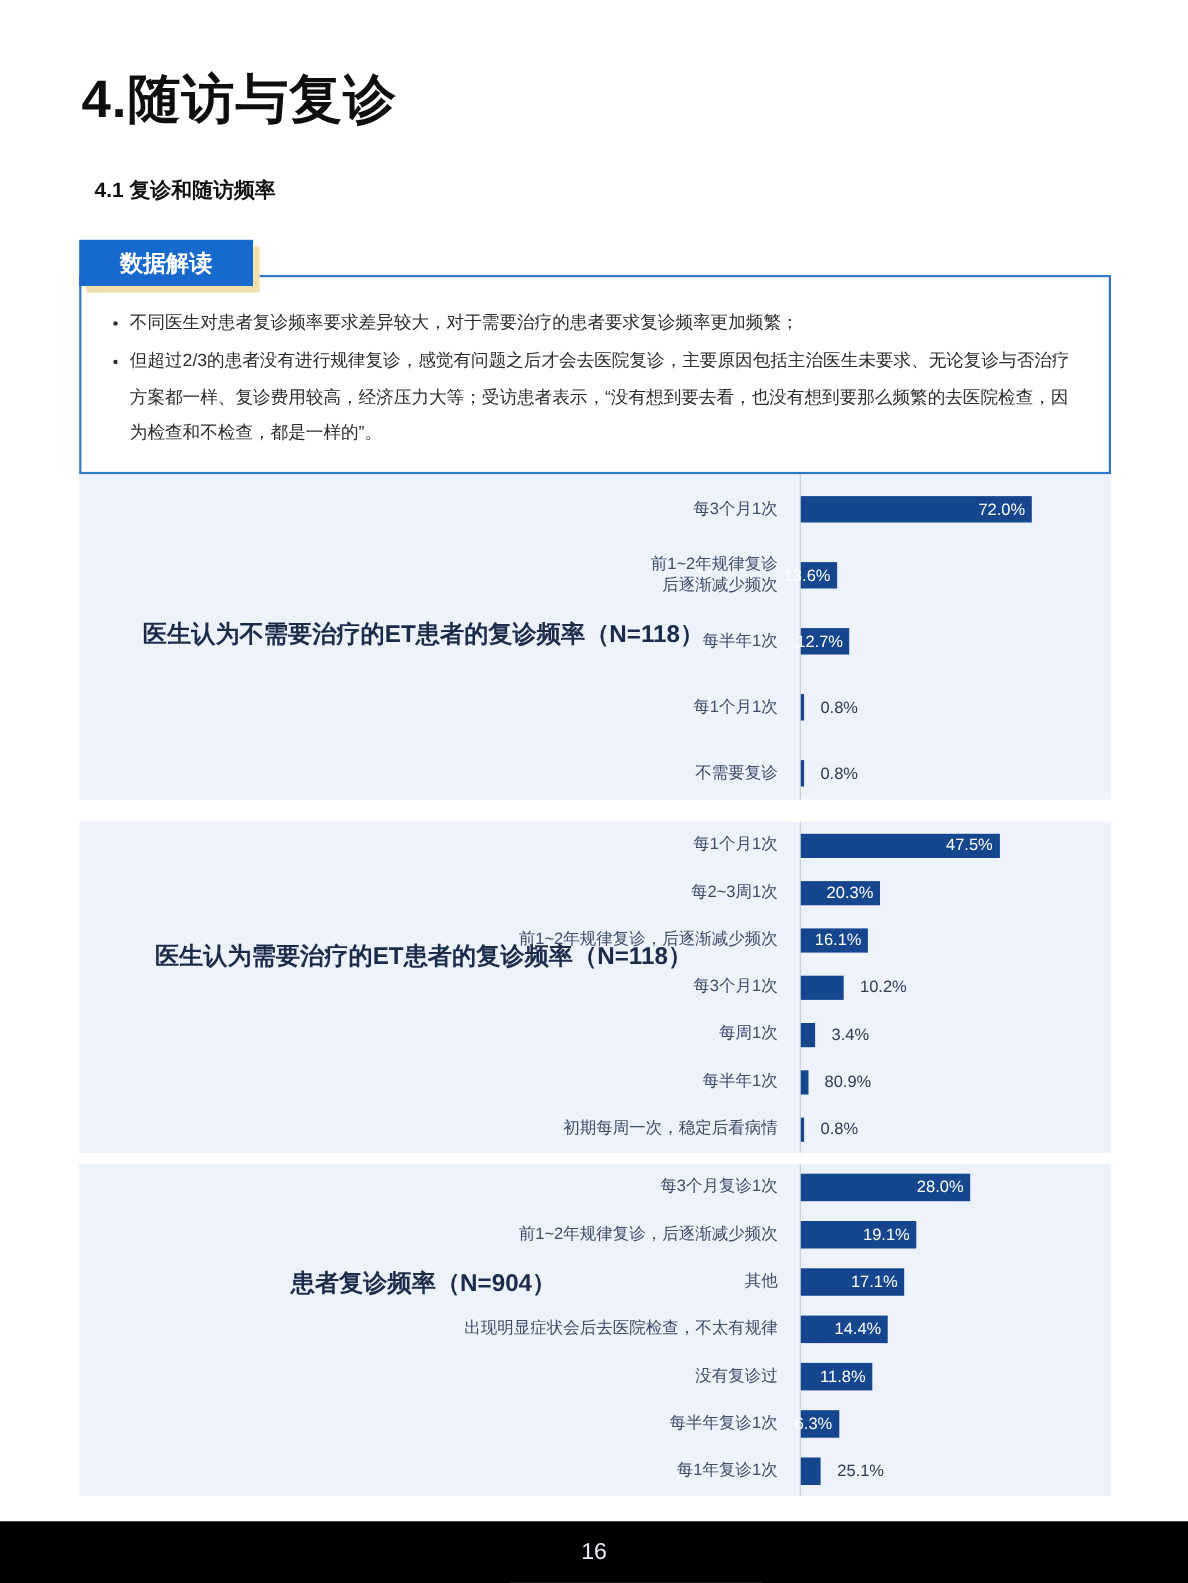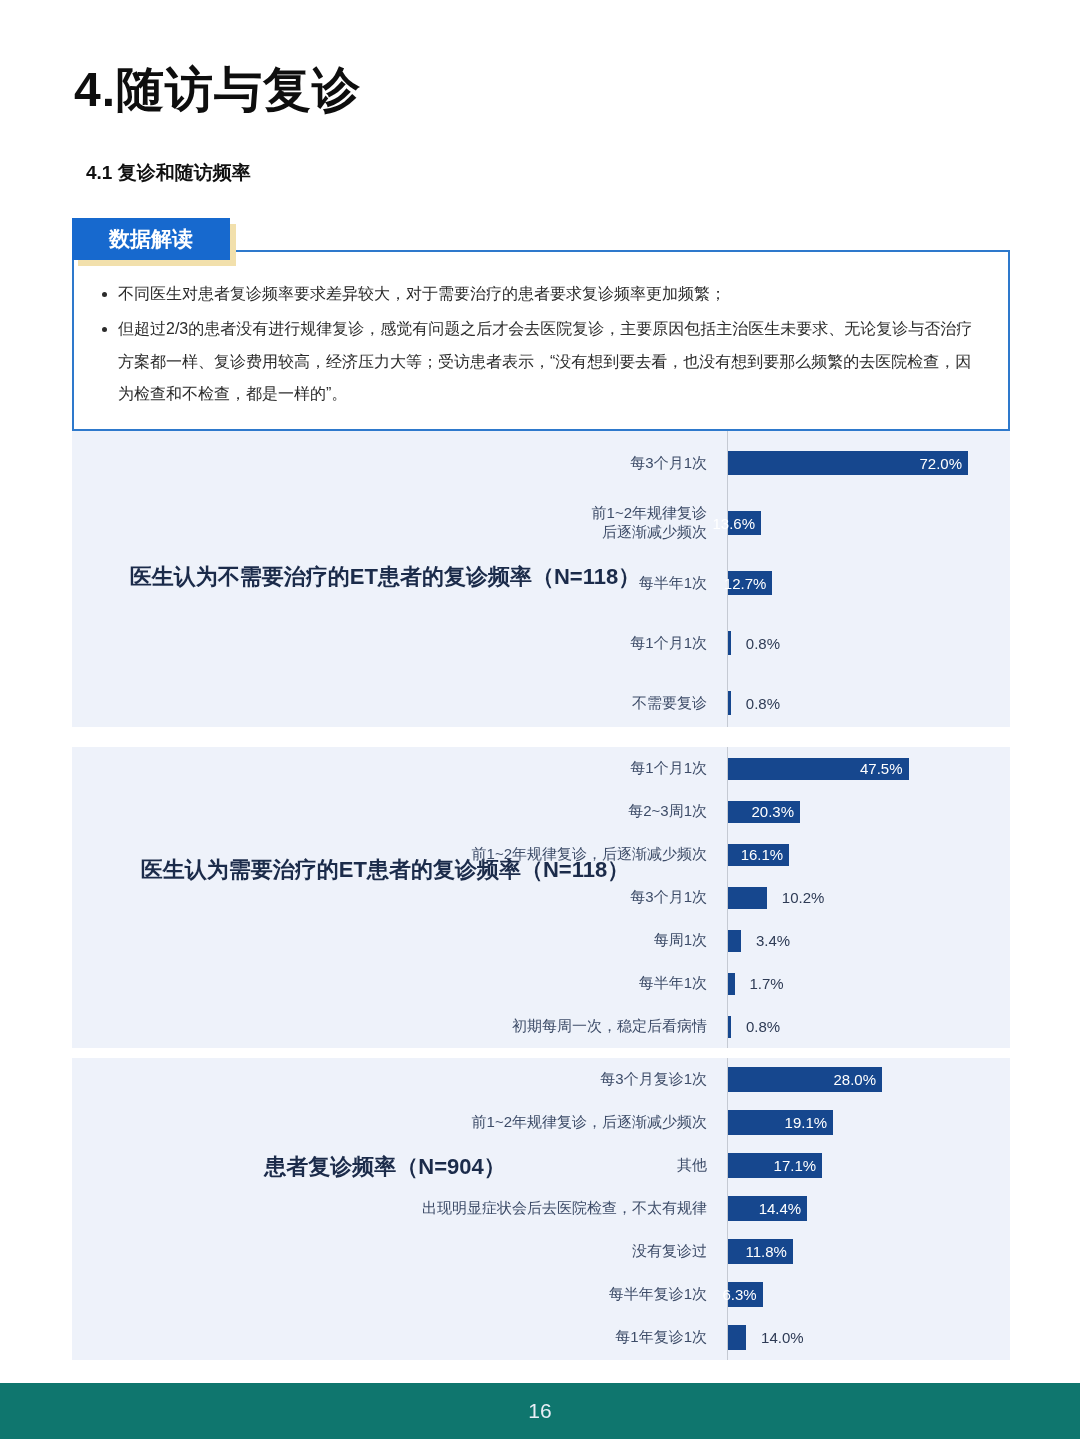--- a/index.html
+++ b/index.html
@@ -51,21 +51,21 @@
   .bar{background:#16478E;display:flex;align-items:center;justify-content:flex-end;box-sizing:border-box;}
   .panel-0 .bar{height:24px;}
   .panel-1 .bar{height:22px;}
   .panel-2 .bar{height:25px;}
   .val{font-size:15px;white-space:nowrap;}
   .val.in{color:#ffffff;padding-right:6px;}
   .val.out{color:#2E3B55;margin-left:15px;}
 
   
   .footer{
-    position:absolute;left:0;top:1383px;width:1080px;height:56px;background:#0f766e;
+    position:absolute;left:0;top:1383px;width:1080px;height:56px;background:#000000;
     display:flex;align-items:center;justify-content:center;color:#E9EEF6;font-size:21px;
   }
 </style>
 </head>
 <body>
 
 <div class="page">
 
   <div class="h1">4.随访与复诊</div>
   <div class="h2">4.1  复诊和随访频率</div>
@@ -80,21 +80,21 @@
     </div>
   </div>
 
   <section class="panel panel-0">
     <div class="chart-title">医生认为不需要治疗的ET患者的复诊频率（N=118）</div>
     <div class="axis"></div>
     <div class="rows">
         <div class="row">
           <div class="cat">每3个月1次</div>
           <div class="barzone">
-            <div class="bar" style="width: 240px;">
+            <div class="bar" style="width: 210px;">
               <span class="val in">72.0%</span>
             </div>
           </div>
         </div>
         <div class="row">
           <div class="cat">前1~2年规律复诊
 后逐渐减少频次</div>
           <div class="barzone">
             <div class="bar" style="width: 33px;">
               <span class="val in">13.6%</span>
@@ -165,21 +165,21 @@
           <div class="cat">每周1次</div>
           <div class="barzone">
             <div class="bar" style="width: 12.9px;"></div>
             <span class="val out">3.4%</span>
           </div>
         </div>
         <div class="row">
           <div class="cat">每半年1次</div>
           <div class="barzone">
             <div class="bar" style="width: 6.5px;"></div>
-            <span class="val out">1.7%</span>
+            <span class="val out">80.9%</span>
           </div>
         </div>
         <div class="row">
           <div class="cat">初期每周一次，稳定后看病情</div>
           <div class="barzone">
             <div class="bar" style="width: 3px;"></div>
             <span class="val out">0.8%</span>
           </div>
         </div>
       </div>
@@ -234,21 +234,21 @@
           <div class="barzone">
             <div class="bar" style="width: 34.6px;">
               <span class="val in">6.3%</span>
             </div>
           </div>
         </div>
         <div class="row">
           <div class="cat">每1年复诊1次</div>
           <div class="barzone">
             <div class="bar" style="width: 18.1px;"></div>
-            <span class="val out">14.0%</span>
+            <span class="val out">25.1%</span>
           </div>
         </div>
       </div>
   </section>
 
   <div class="footer">
     <span>16</span>
   </div>
 
 </div>

